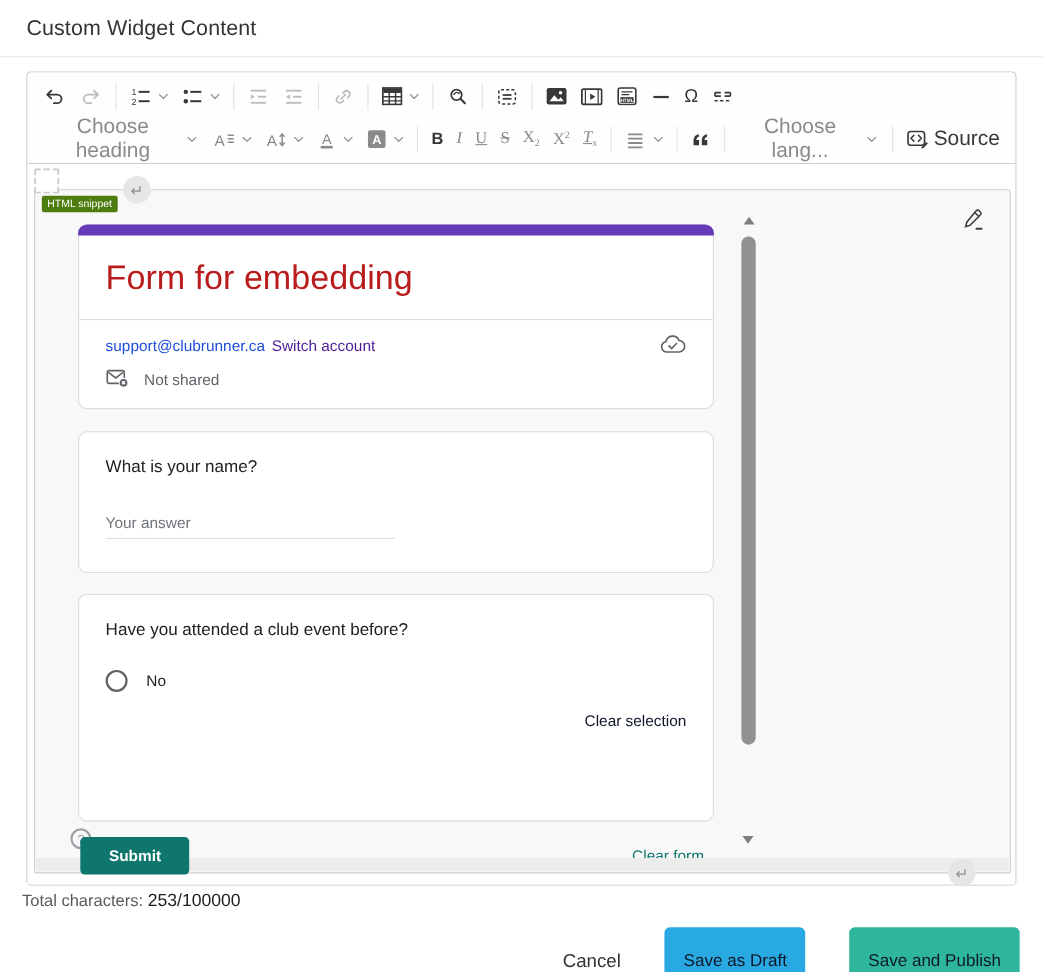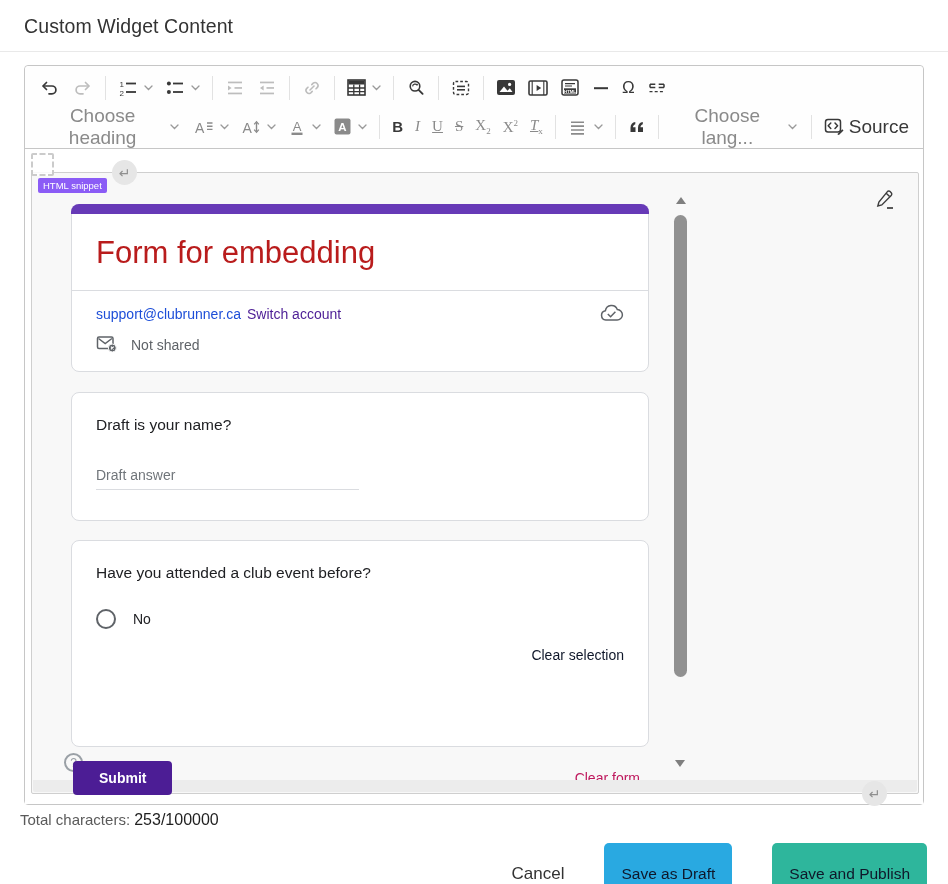--- a/index.html
+++ b/index.html
@@ -28,21 +28,21 @@
   .tg.i { font-style: italic; }
   .tg.u { text-decoration: underline; }
   .tg.s { text-decoration: line-through; }
 
   
   .content { position: relative; height: 655px; background: #fff; }
   .widget { position: absolute; left: 6px; right: 4px; top: 23px; height: 622px;
             border: 1px solid #cfcfcf; border-radius: 2px; background: #f8f8f8; }
   .drag-handle { position: absolute; left: -1px; top: -20px; width: 23px; height: 23px;
                  background: rgba(255,255,255,.85); border: 2px dashed #cbcbcb; border-radius: 2px; cursor: grab; }
-  .widget-label { position: absolute; left: 6px; top: 5px; background: #8b5cf6; color: #fff;
+  .widget-label { position: absolute; left: 6px; top: 5px; background: #4d7c0f; color: #fff;
                   font-size: 9.5px; padding: 2px 5px; border-radius: 2px; white-space: nowrap; }
   .insert-para { position: absolute; width: 25px; height: 25px; border-radius: 50%;
                  background: #e6e6e6; color: #8f8f8f; border: none; cursor: pointer;
                  display: flex; align-items: center; justify-content: center; font-size: 14px; }
   .insert-para.top { left: 80px; top: -13px; }
   .insert-para.bottom { right: 31px; bottom: -13px; }
   .edit-pencil { position: absolute; right: 22px; top: 15px; background: none; border: none; cursor: pointer; }
   .iframe-bottom-bar { position: absolute; left: 1px; right: 1px; bottom: 1px; height: 12px;
                        background: #ececec; border-radius: 0 0 2px 2px; }
 
@@ -455,37 +455,37 @@
                     <circle cx="16.3" cy="14" r="4" fill="#5f6368" stroke="#f8f8f8" stroke-width="1"></circle>
                     <path d="M14.9 12.6 l2.8 2.8 M17.7 12.6 l-2.8 2.8" stroke="#fff" stroke-width="1.2"></path>
                   </svg>
               </span>
               <span>Not shared</span>
             </div>
           </div>
         </div>
 
         <div class="gcard gq" style="height:129px;">
-          <div class="gquestion">Draft is your name?</div>
-          <div class="ganswer">Draft answer</div>
+          <div class="gquestion">What is your name?</div>
+          <div class="ganswer">Your answer</div>
         </div>
 
         <div class="gcard gq" style="height:207px; margin-bottom:0;">
           <div class="gquestion">Have you attended a club event before?</div>
           <div class="gradio-row">
             <span class="gradio"></span>
             <span class="gradio-label">No</span>
           </div>
           <div class="gclear-sel">Clear selection</div>
         </div>
 
         <div class="gfooter">
           <span class="ghelp-circle">?</span>
-          <button class="gsubmit" style="background: #4c1d95;">Submit</button>
-          <span class="gclearform" style="color: #be185d; text-decoration: underline;">Clear form</span>
+          <button class="gsubmit" style="background: #0f766e;">Submit</button>
+          <span class="gclearform" style="color: #0f766e; text-decoration: underline;">Clear form</span>
         </div>
       </div>
 
       <div class="gscrollbar">
         <div class="sb-arrow sb-up"></div>
         <div class="sb-thumb"></div>
         <div class="sb-arrow sb-down"></div>
       </div>
 
       <div class="iframe-bottom-bar"></div>

